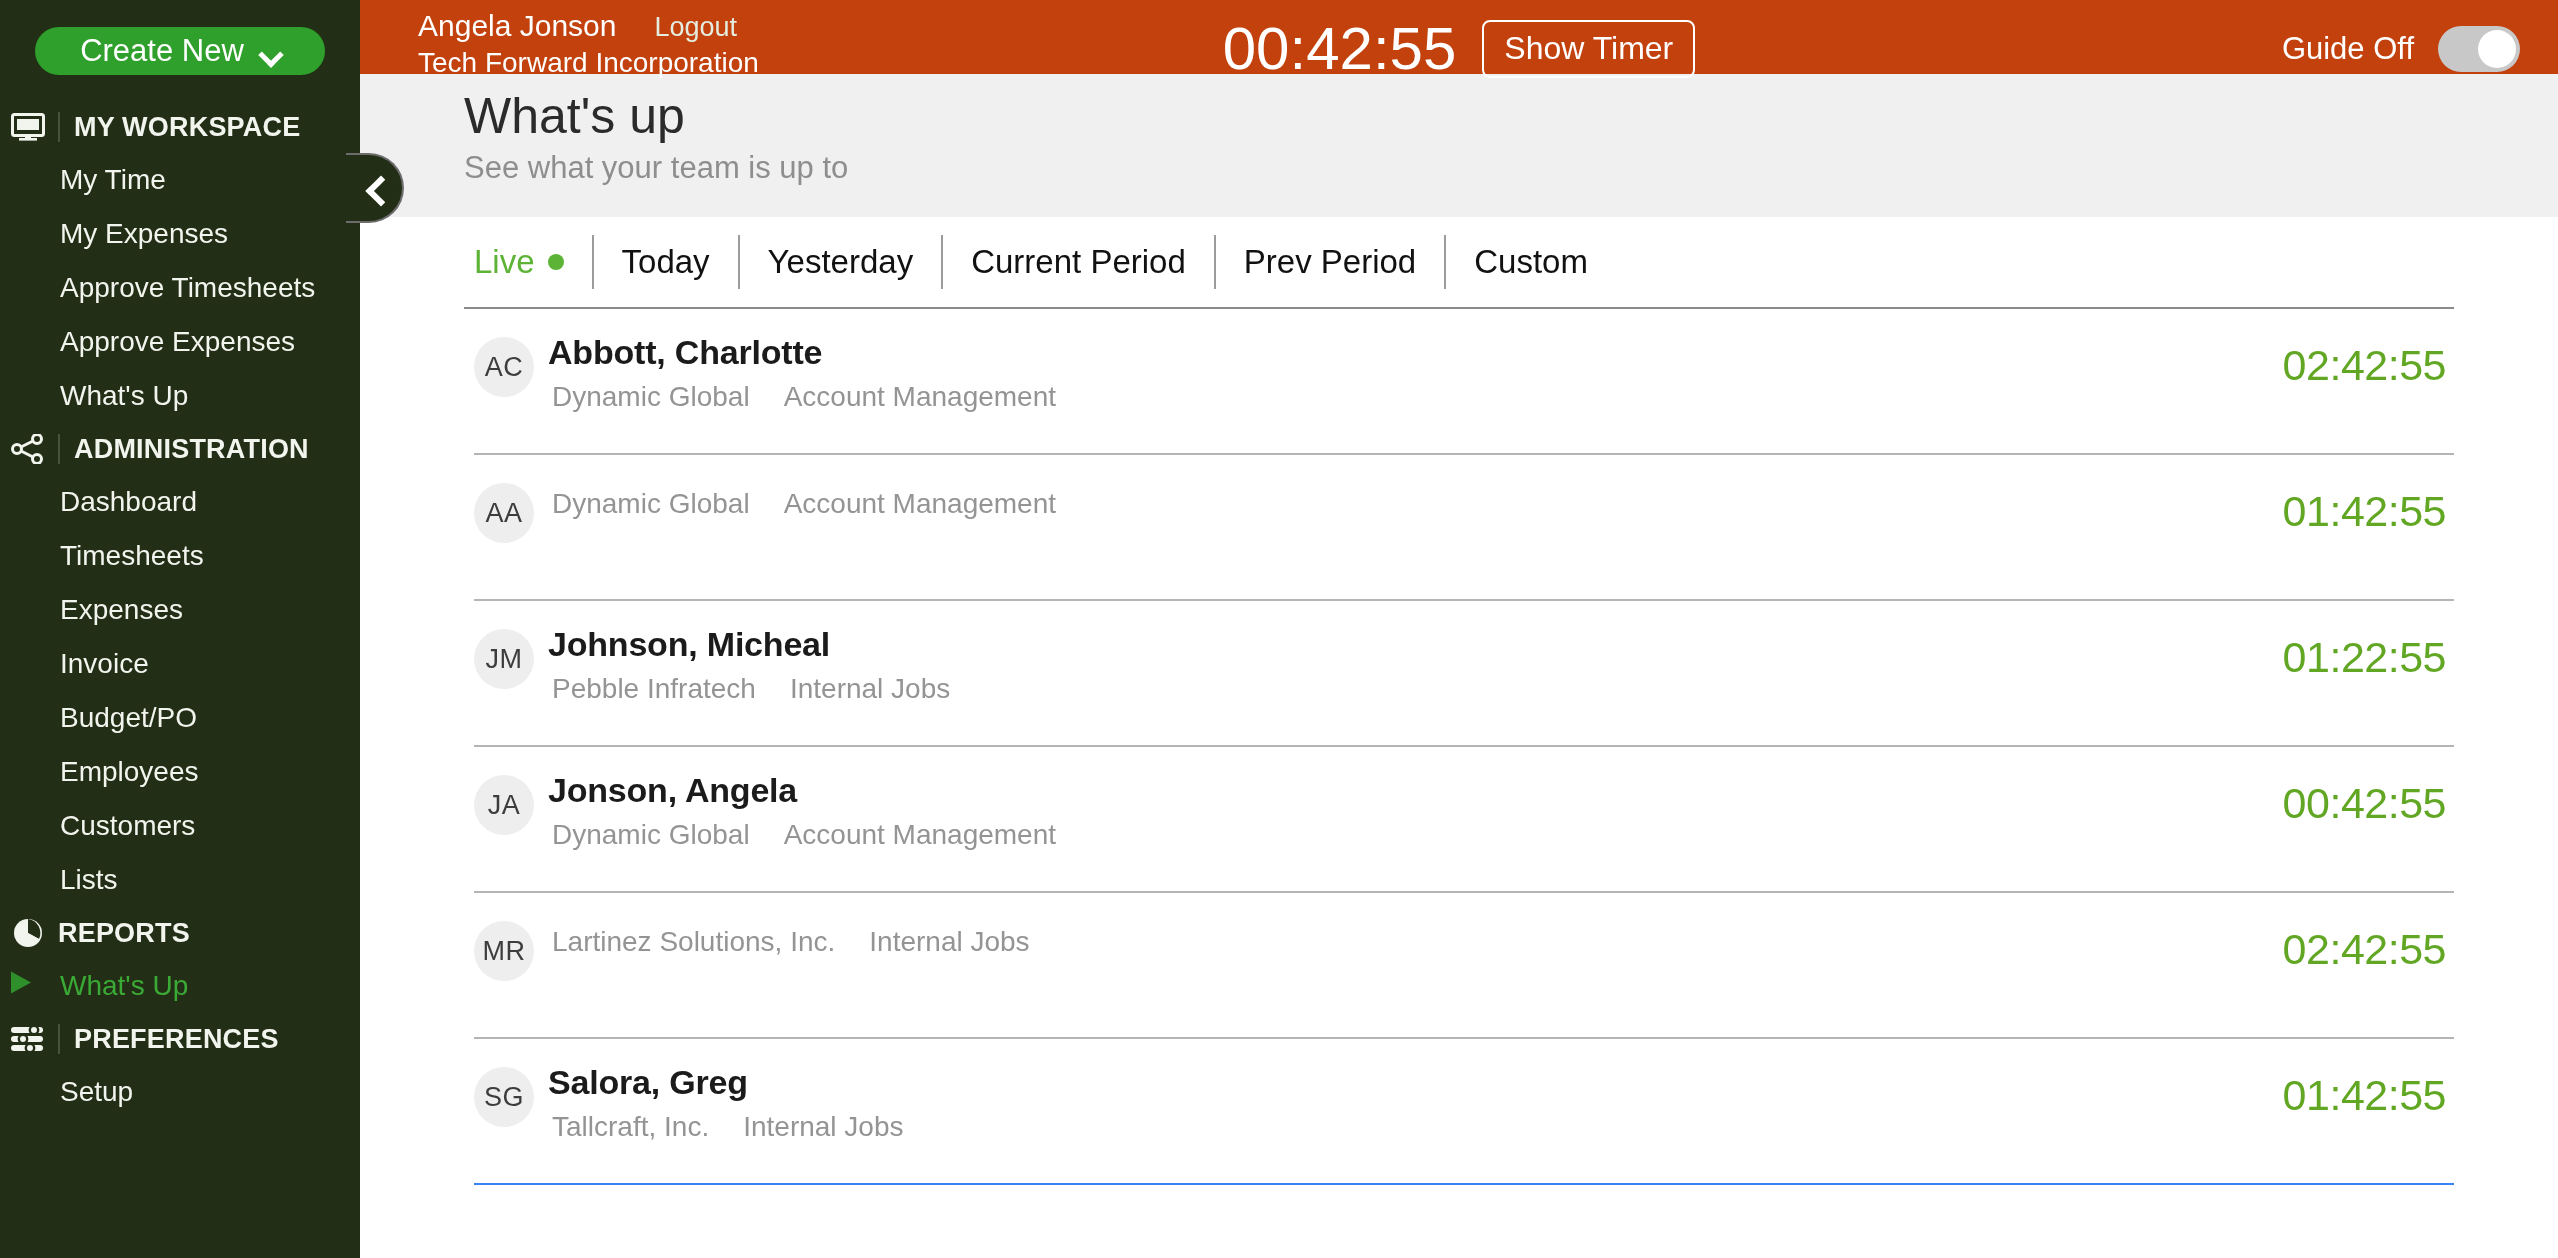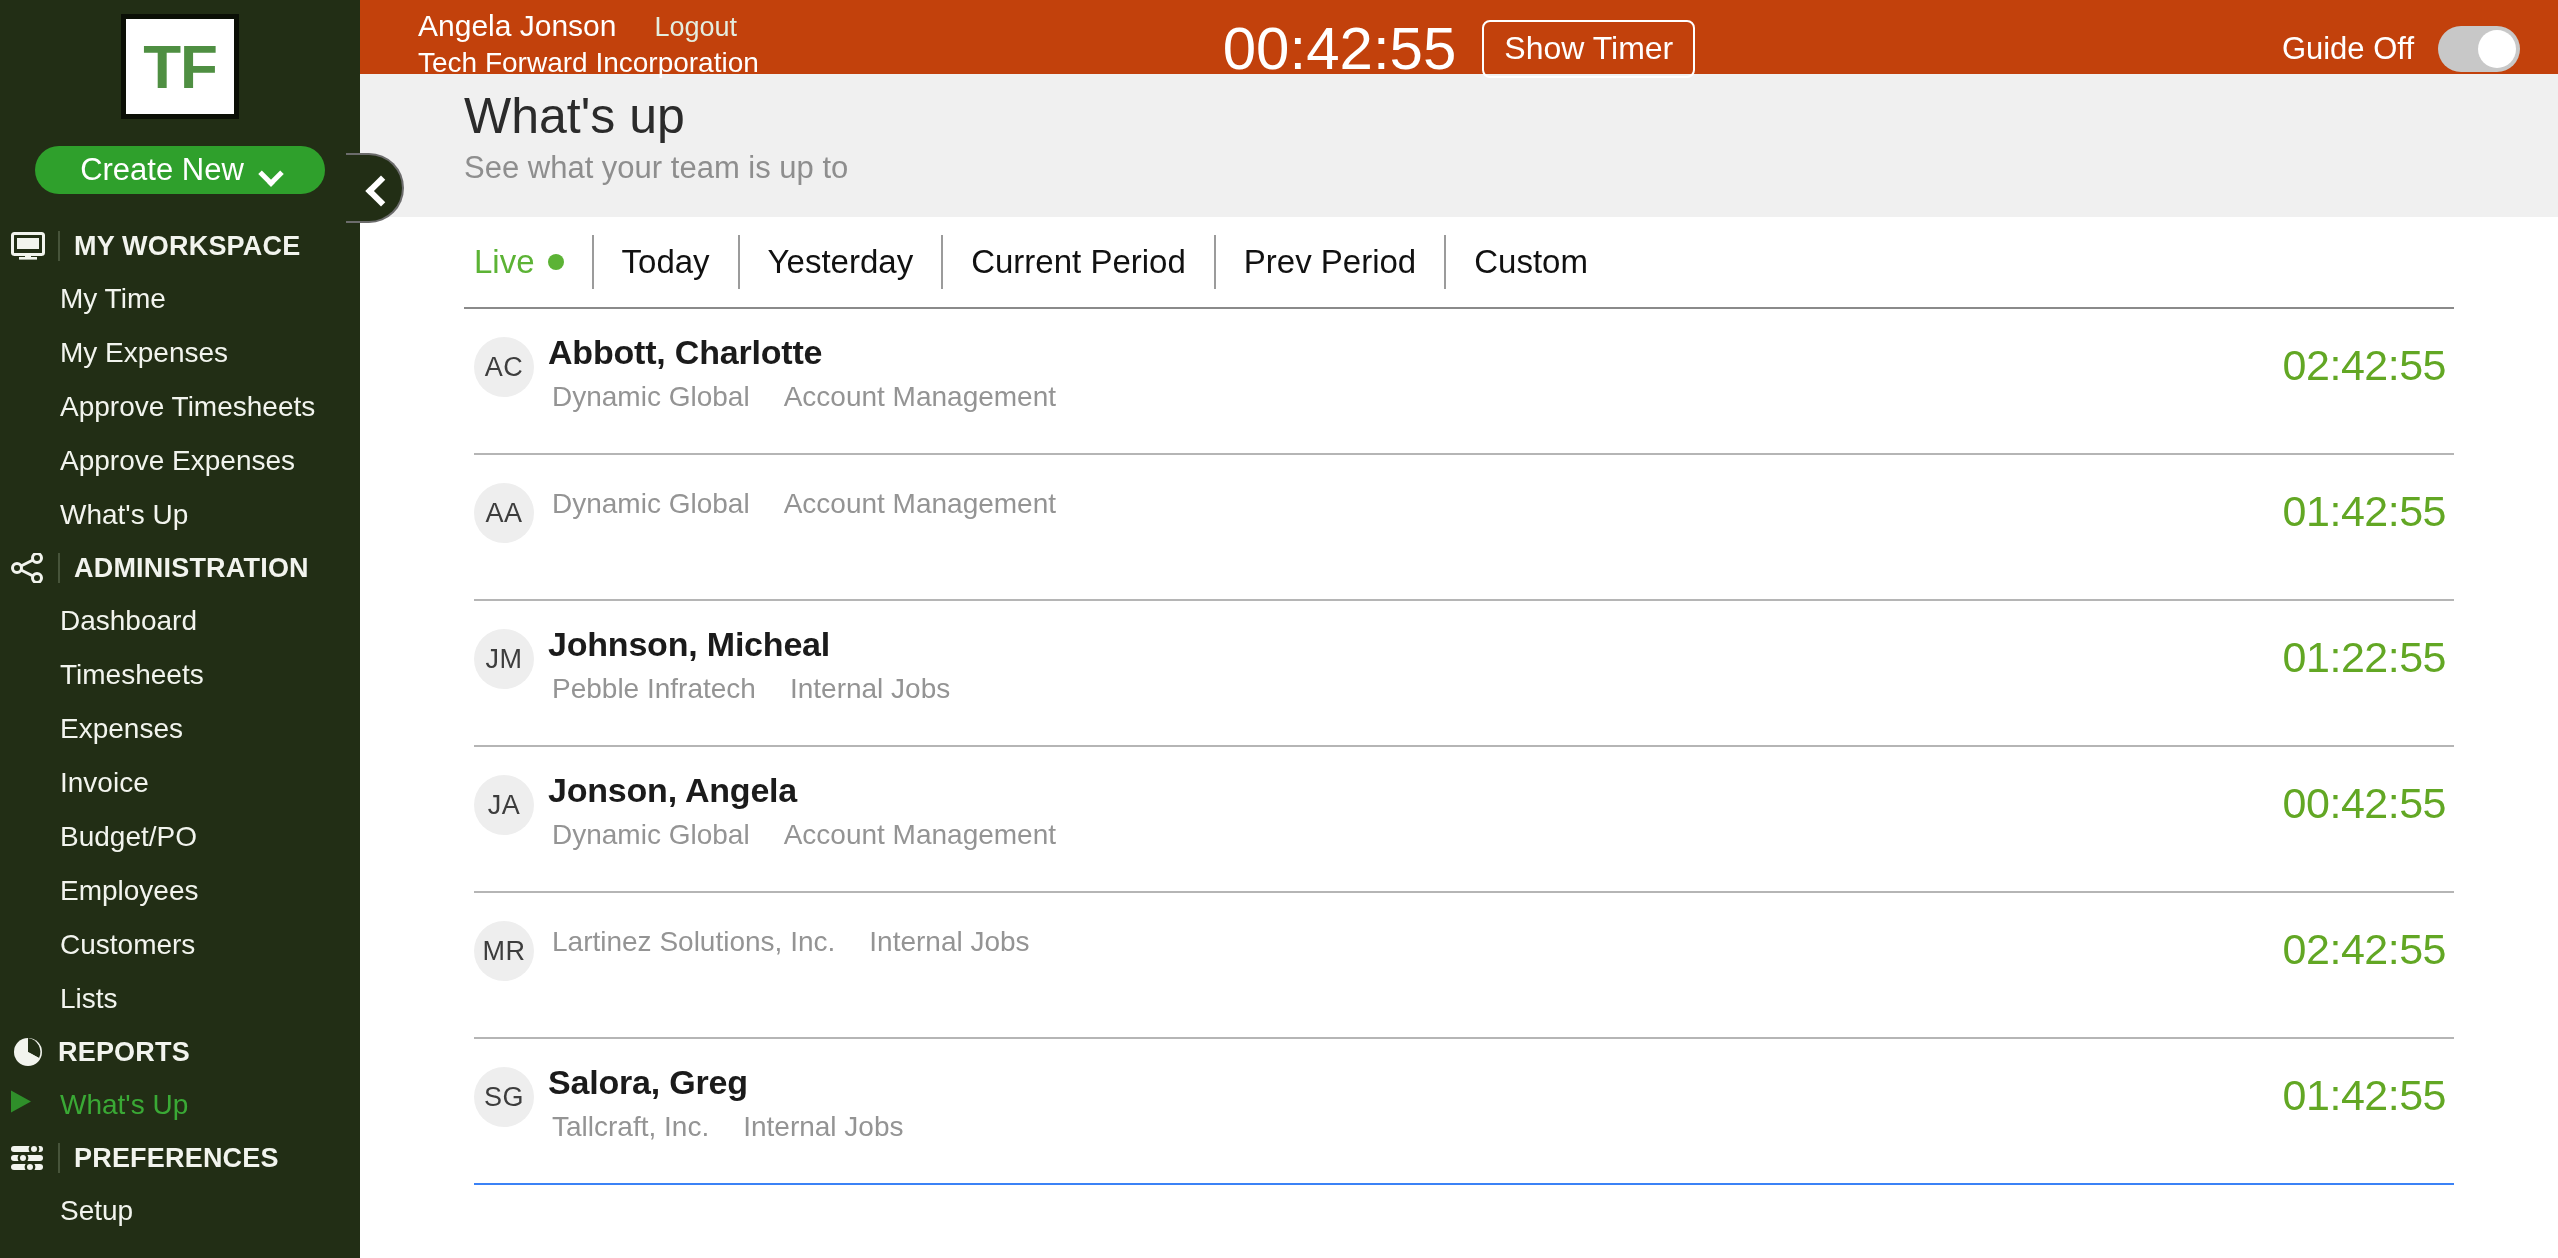--- a/index.html
+++ b/index.html
@@ -250,25 +250,20 @@
     font-family: "Liberation Sans", sans-serif;
   }
 </style>
 </head>
 <body>
 
 <div class="app">
 
   <aside class="sidebar">
 
-    <div class="logo-wrap">
-      <div class="logo">
-        <span class="logo-text">TF</span>
-      </div>
-    </div>
 
     <div class="create-new">
       <span>Create New</span>
       <span class="chev-down"></span>
     </div>
 
     <nav class="nav">
 
       <div class="nav-section">
         <span class="sec-icon">

